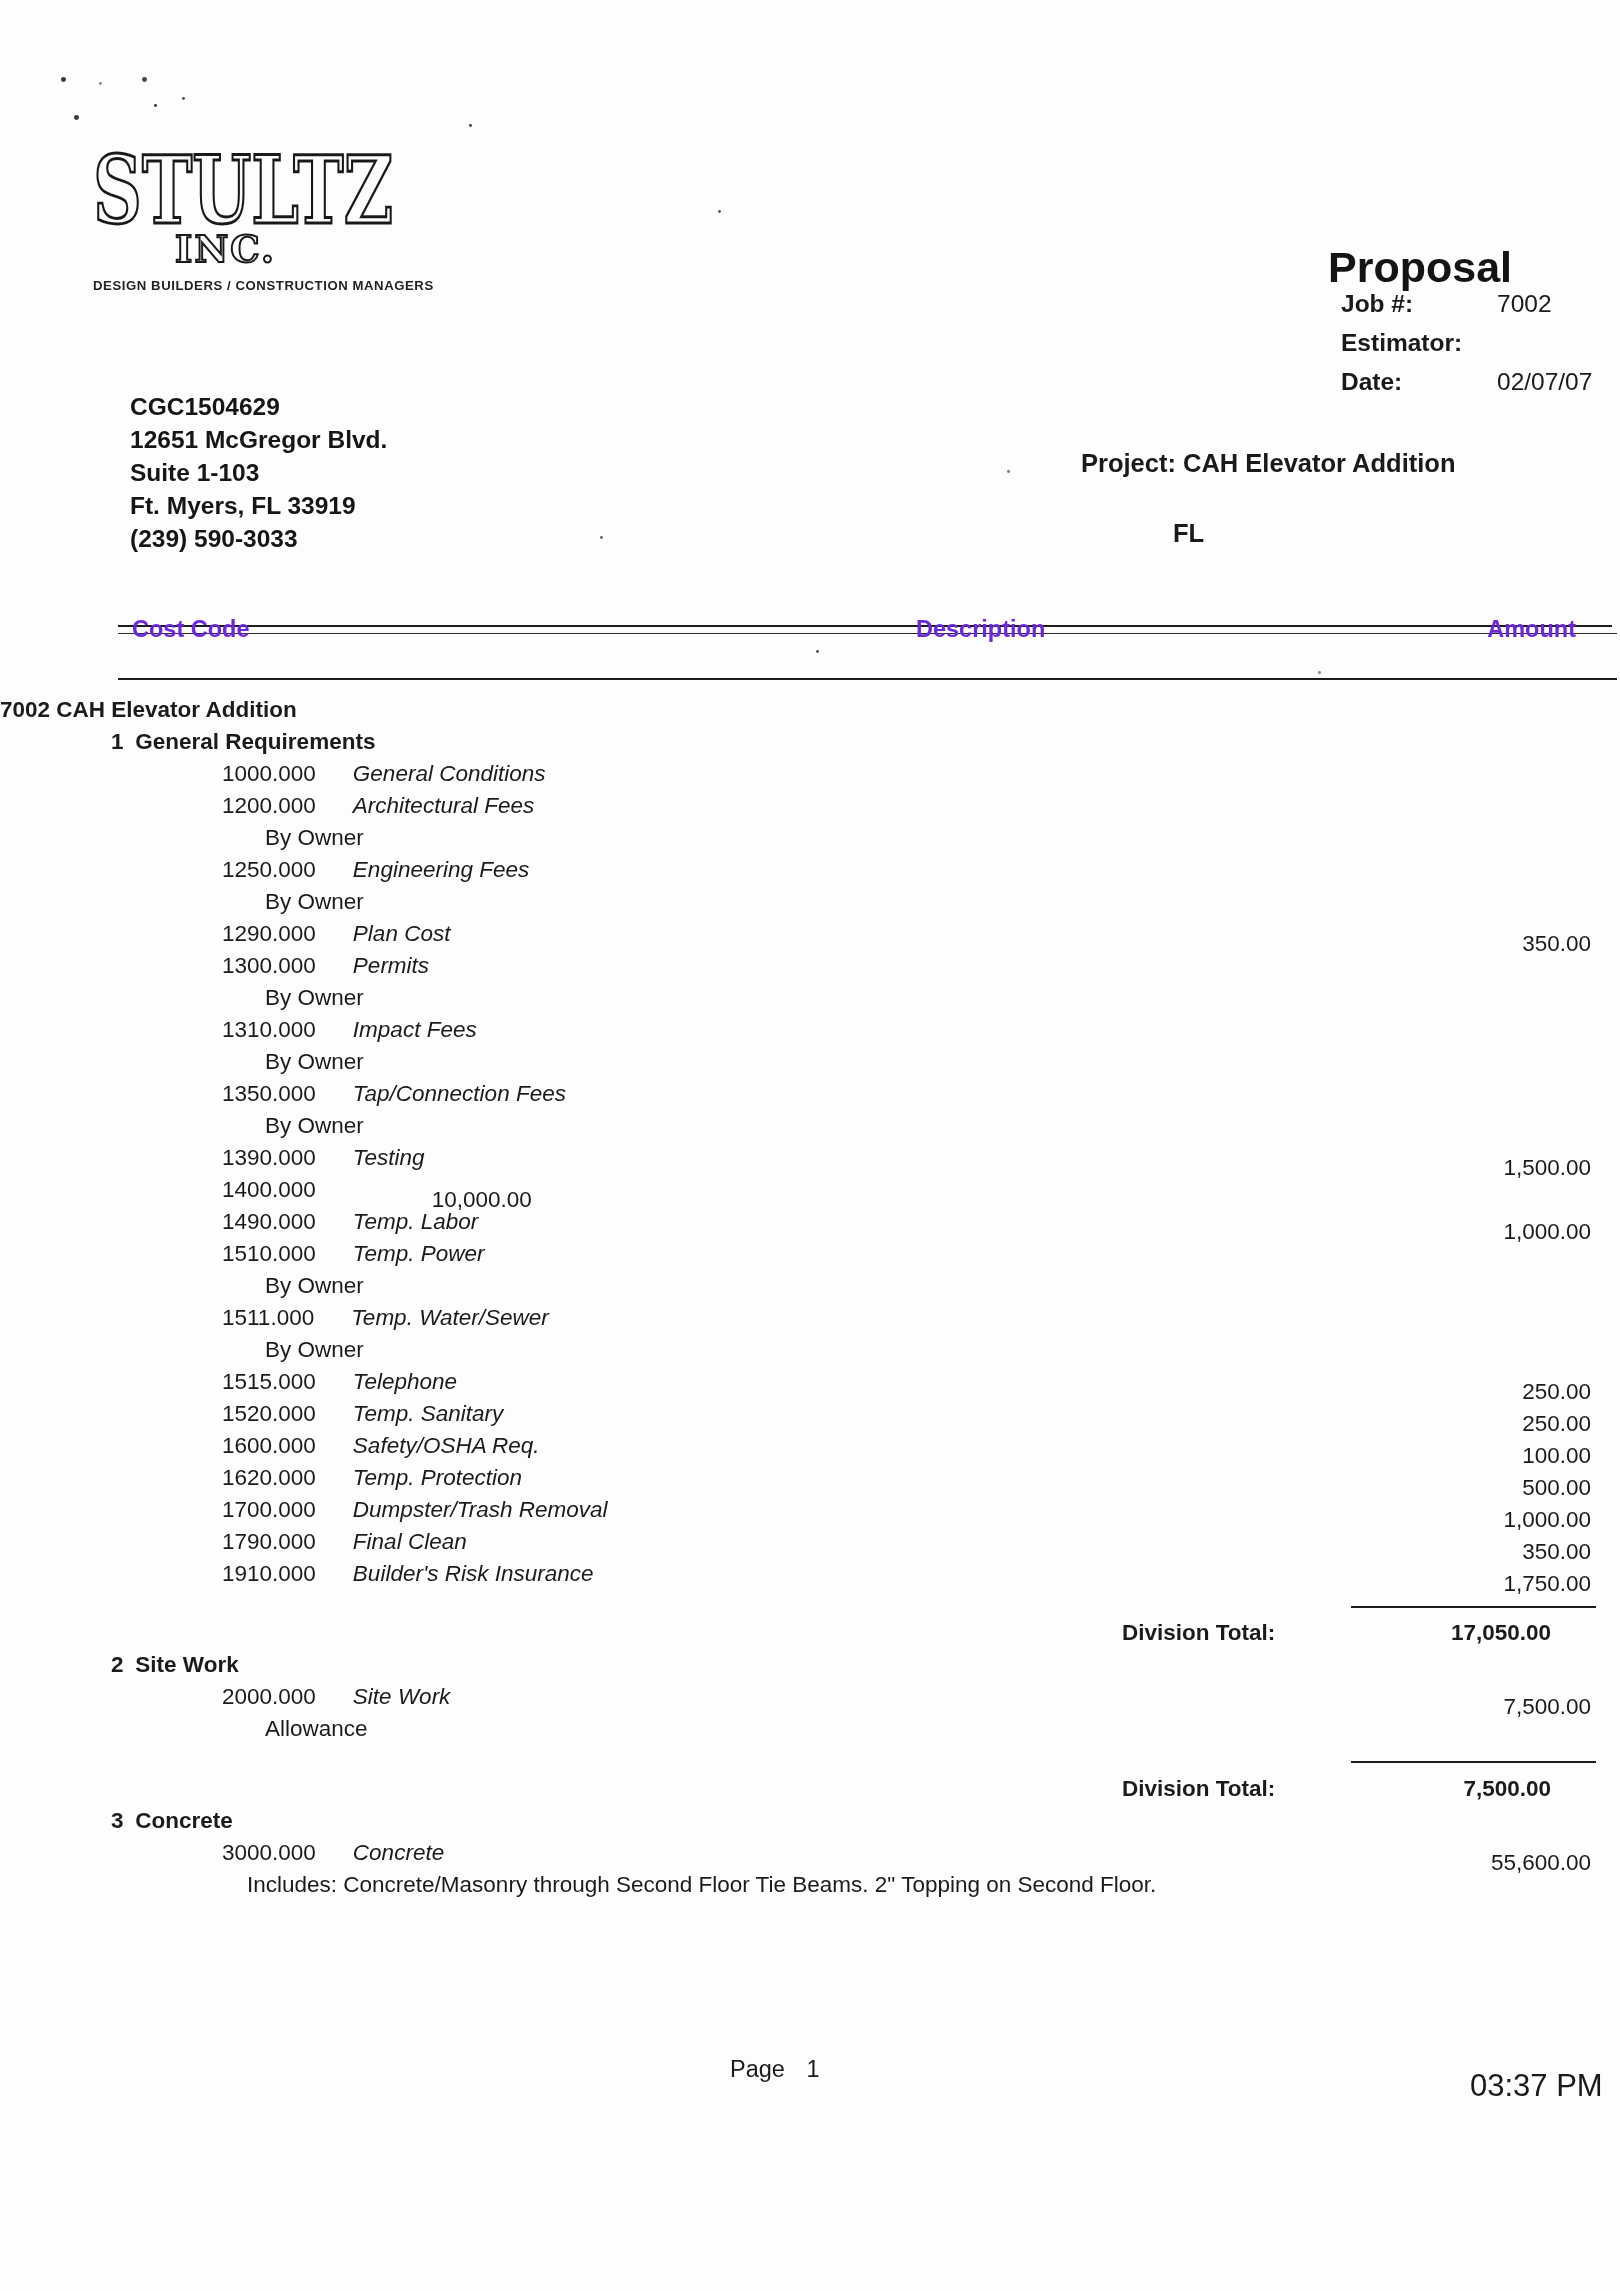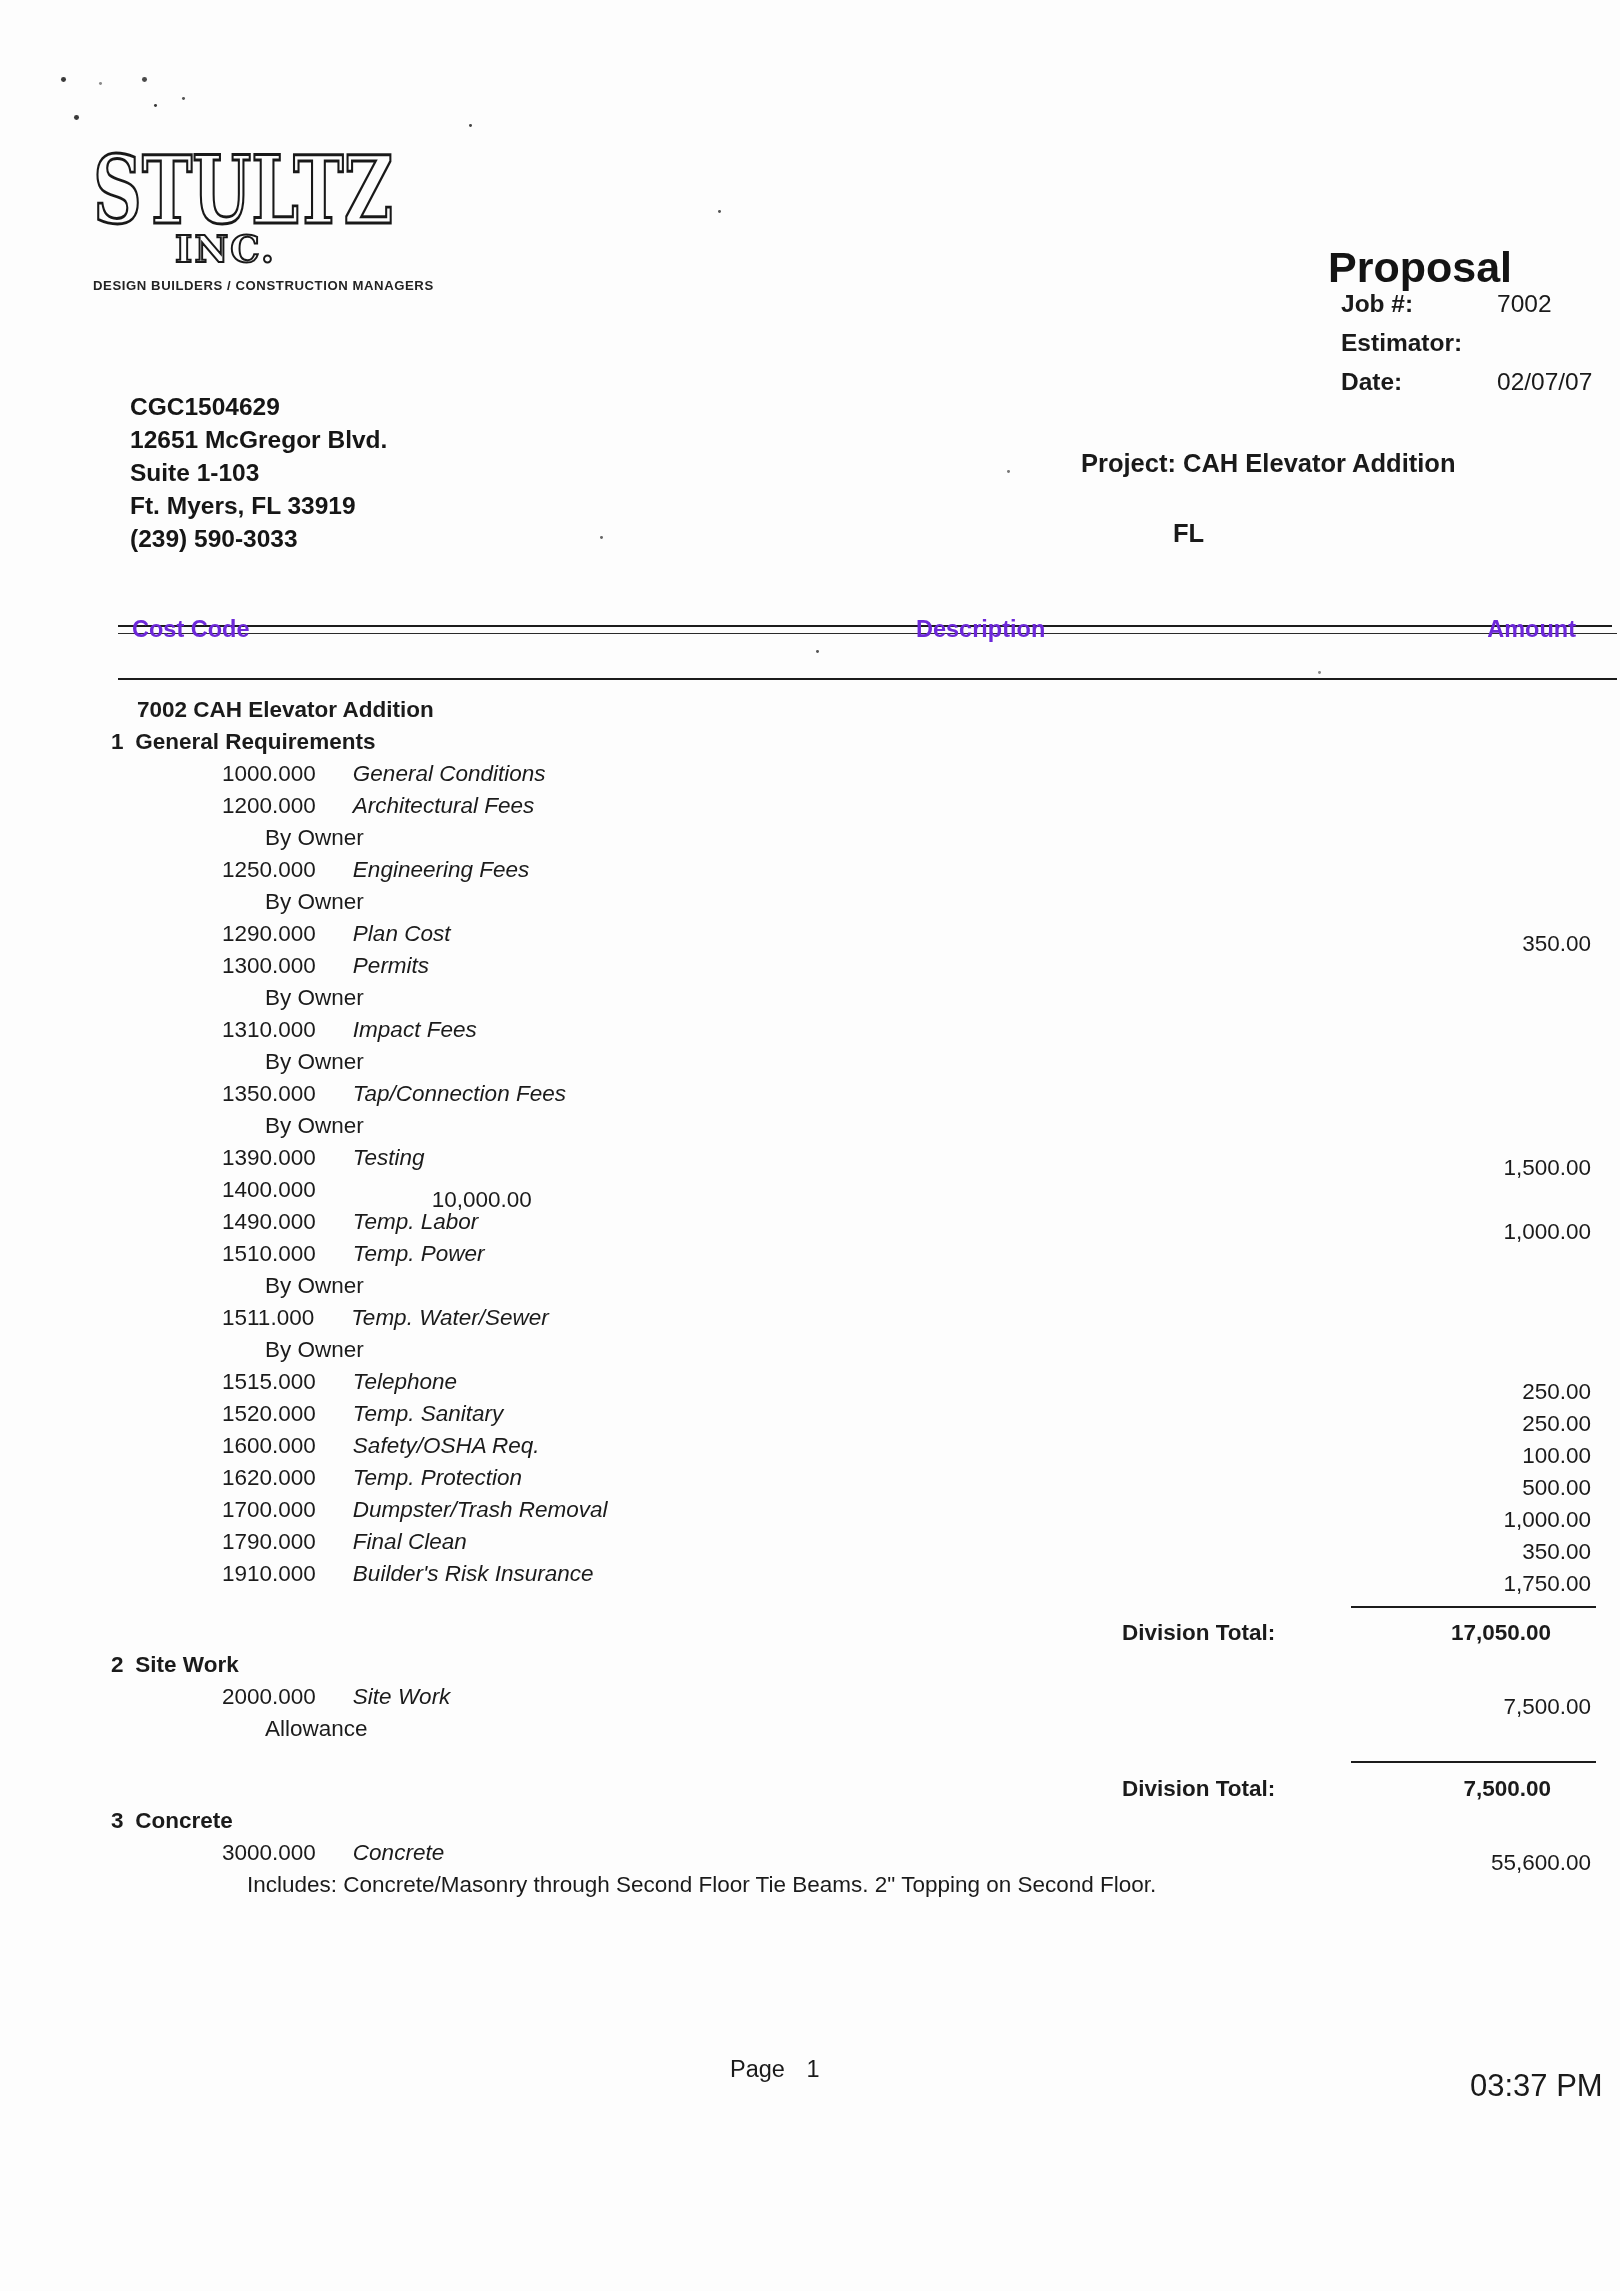--- a/index.html
+++ b/index.html
@@ -45,21 +45,21 @@
   .thead-line-a { position:absolute; left:118px; right:7.8px; top:625px; border-top:2px solid #1c1c1c; }
   .thead-line-b { position:absolute; left:118px; right:2.9px; top:633px; border-top:1px solid #2a2a2a; }
   .thead-line-c { position:absolute; left:118px; right:2.9px; top:678px; border-top:2px solid #1c1c1c; }
   .th-cell { position:absolute; top:616px; font-size:23.5px; font-weight:700; color:#6d28d9; }
   .th-costcode { left:132px; }
   .th-description { left:916px; }
   .th-amount { right:44px; }
 
   
   .table-body { position:absolute; left:0; right:0; top:694px; font-size:22.5px; line-height:32px; color:#1b1b1b; }
-  .job-heading { padding-left:137px; font-weight:700; }
+  .job-heading { font-weight:700; }
   .section-heading { padding-left:111px; font-weight:700; }
   .section-heading .sec-name { margin-left:11.8px; }
   .row { display:flex; }
   .row .code { margin-left:222px; }
   .row .desc { margin-left:37px; flex:1;font-style:italic; }
   .row .amt  { width:245px; text-align:right; padding-right:29px; transform:translateY(9.8px); }
   .note { padding-left:265px; }
   .note-long { padding-left:247px; padding-right:294px; }
   .dt-rule { height:0; border-top:2px solid #1c1c1c; margin-left:auto; width:245px; margin-right:24.5px; margin-top:15.7px; margin-bottom:9.8px; }
   .division-line { display:flex; font-weight:700; }

